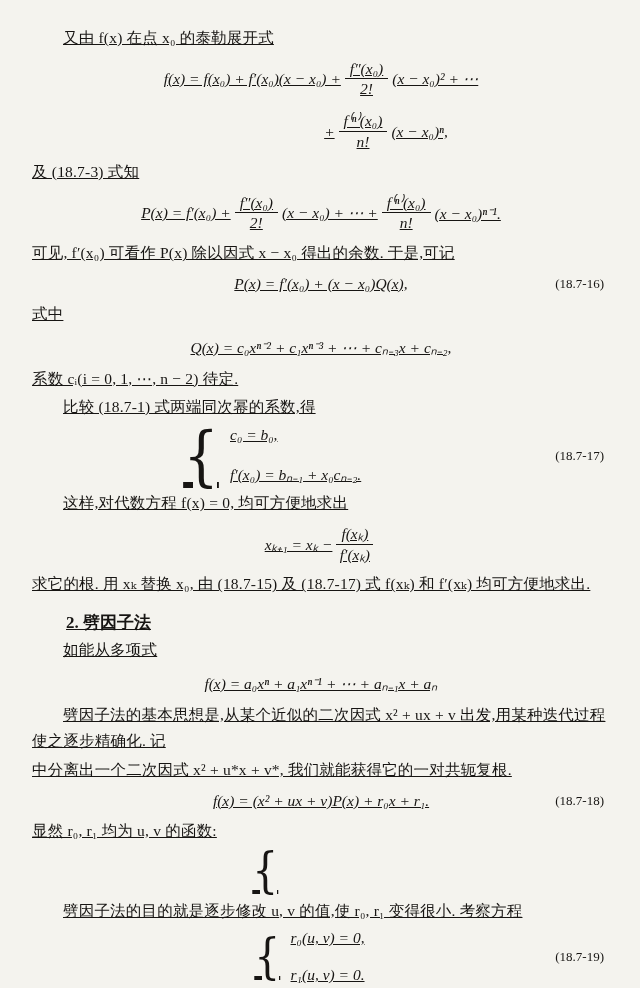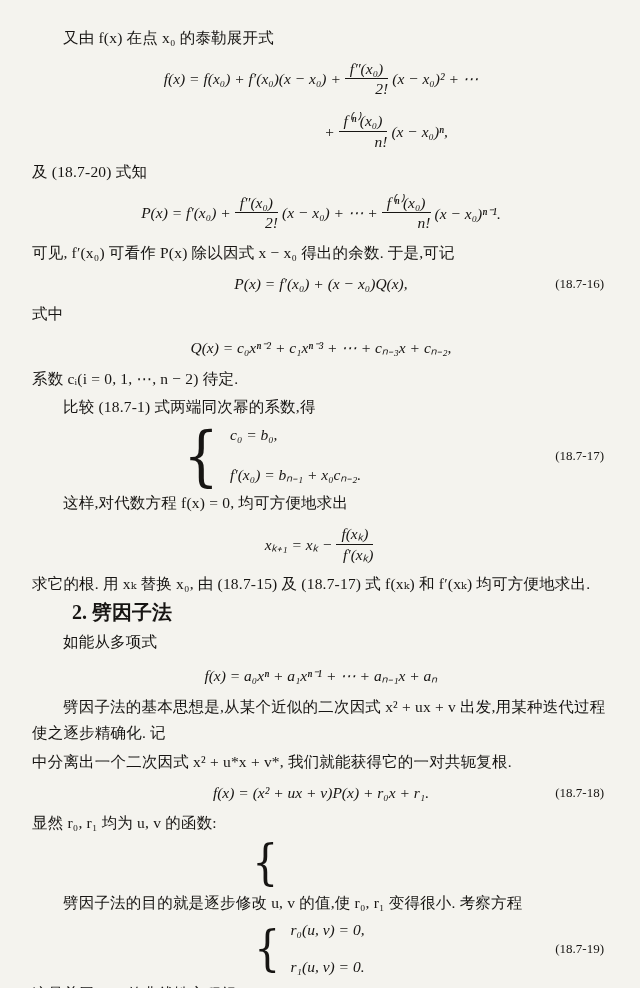--- a/index.html
+++ b/index.html
@@ -6,46 +6,46 @@
   body{
     width:640px;height:988px;overflow:hidden;
     background:#f4f3ee;
     font-family:"Liberation Serif","DejaVu Serif",serif;
     color:#171513;
   }
   .page{
     box-sizing:border-box;
     width:640px;height:988px;
     padding:24px 30px 18px 32px;
-    display:flex;flex-direction:column;
+    display:flex;flex-direction:column;text-decoration:underline;
   }
   .para{
     font-size:15.5px;line-height:1.72;
     margin:1px 0;
     letter-spacing:.2px;
   }
   .indent{text-indent:2em;}
   .heading{
-    font-size:20px;font-weight:bold;
-    margin:0 0 2px 0;text-indent:2em;
+    font-size:17px;font-weight:bold;
+    margin:12px 0 2px 0;text-indent:2em;
   }
   .eq-row{
     position:relative;
     display:flex;justify-content:center;align-items:center;
     margin:7px 0;
     font-size:15.5px;
   }
   .math{font-style:italic;font-family:"Liberation Serif",serif;}
   .eq-tag{
     position:absolute;right:6px;top:50%;transform:translateY(-50%);
     font-style:normal;font-size:13px;
   }
   .shift-right{padding-left:130px;}
   .frac{
-    display:inline-flex;flex-direction:column;align-items:flex-end;
+    display:inline-flex;flex-direction:column;align-items:center;
     vertical-align:middle;margin:0 4px;line-height:1.15;
   }
   .frac .num{border-bottom:1.4px solid #171513;padding:0 5px 1px 5px;}
   .frac .den{padding-top:1px;}
   .cases-row{
     position:relative;
     display:flex;align-items:center;
     margin:4px 0;
     font-size:15.5px;
   }
@@ -78,21 +78,21 @@
     </div>
   <div class="eq-row math shift-right">
       <span>+ </span>
       <span class="frac">
         <span class="num">f⁽ⁿ⁾(x₀)</span>
         <span class="den">n!</span>
       </span>
       <span> (x − x₀)ⁿ,</span>
     </div>
 
-  <p class="para">及 (18.7-20) 式知</p>
+  <p class="para">及 (18.7-3) 式知</p>
 
   <div class="eq-row math">
       <span>P(x) = f′(x₀) + </span>
       <span class="frac">
         <span class="num">f″(x₀)</span>
         <span class="den">2!</span>
       </span>
       <span> (x − x₀) + ⋯ + </span>
       <span class="frac">
         <span class="num">f⁽ⁿ⁾(x₀)</span>

